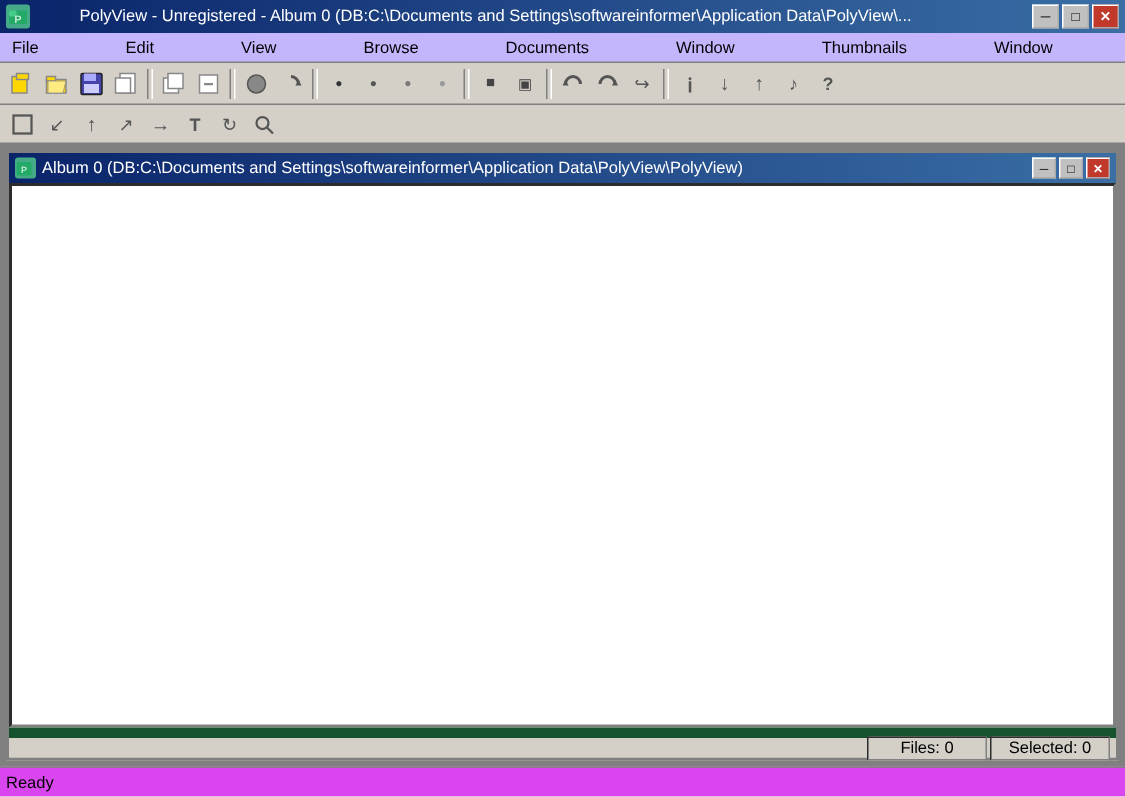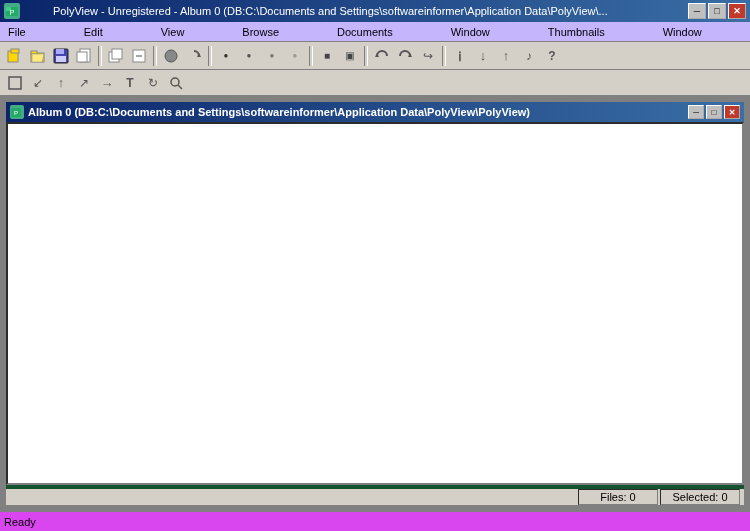--- a/index.html
+++ b/index.html
@@ -162,21 +162,21 @@
       background: #4a8;
       border-radius: 2px;
       display: flex;
       align-items: center;
       justify-content: center;
       font-size: 9px;
       color: white;
     }
     .inner-title-text {
       font-size: 11px;
-      font-weight: bold;
+      font-weight: normal;
       color: white;
       text-align: center;
     }
     .inner-title-controls {
       display: flex;
       gap: 2px;
     }
     .inner-btn {
       width: 16px;
       height: 14px;
@@ -205,21 +205,21 @@
 
     
     .inner-status {
       background: #d4d0c8;
       height: 20px;
       display: flex;
       align-items: center;
       justify-content: flex-end;
       padding: 0 4px;
       gap: 2px;
-      border-top: 4px solid #14532d;
+      border-top: 7px solid #14532d;
     }
     .inner-status-panel {
       border: 1px inset #808080;
       padding: 1px 8px;
       font-size: 11px;
       background: #d4d0c8;
       min-width: 80px;
       text-align: center;
     }
 

